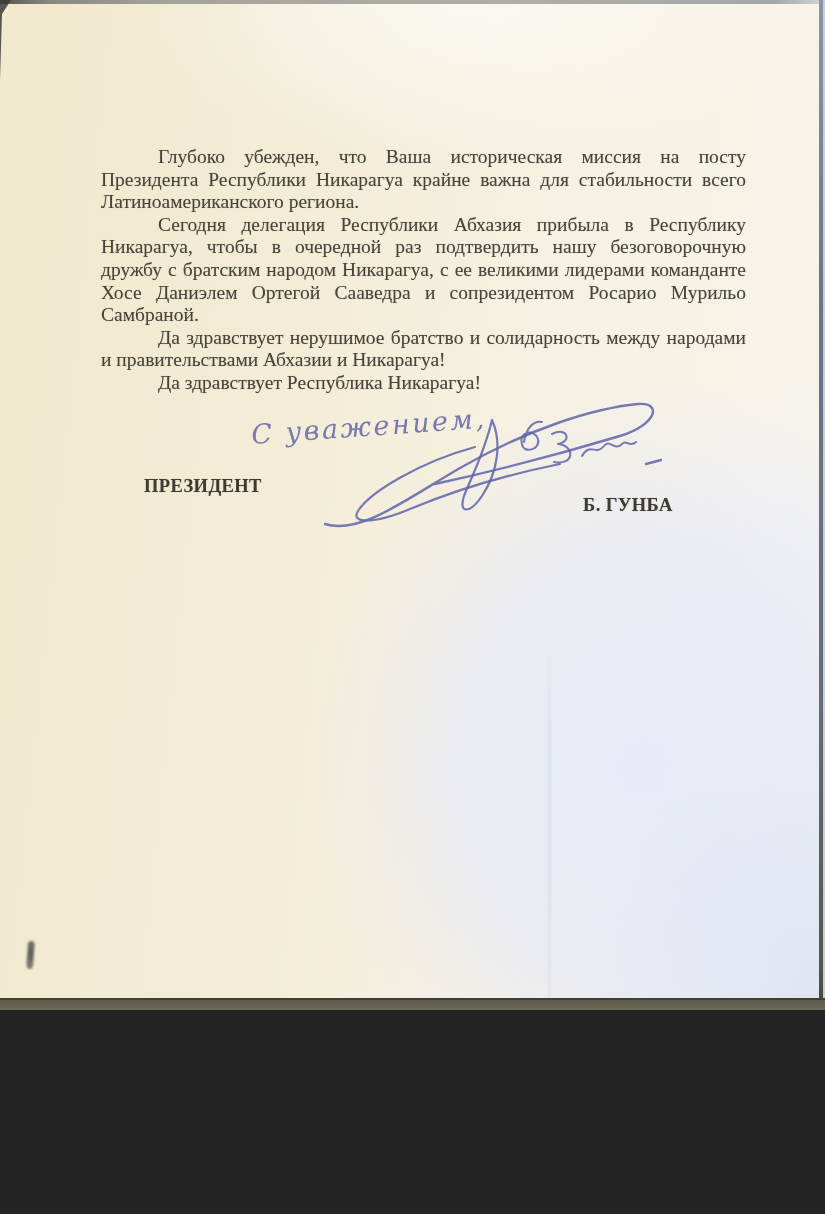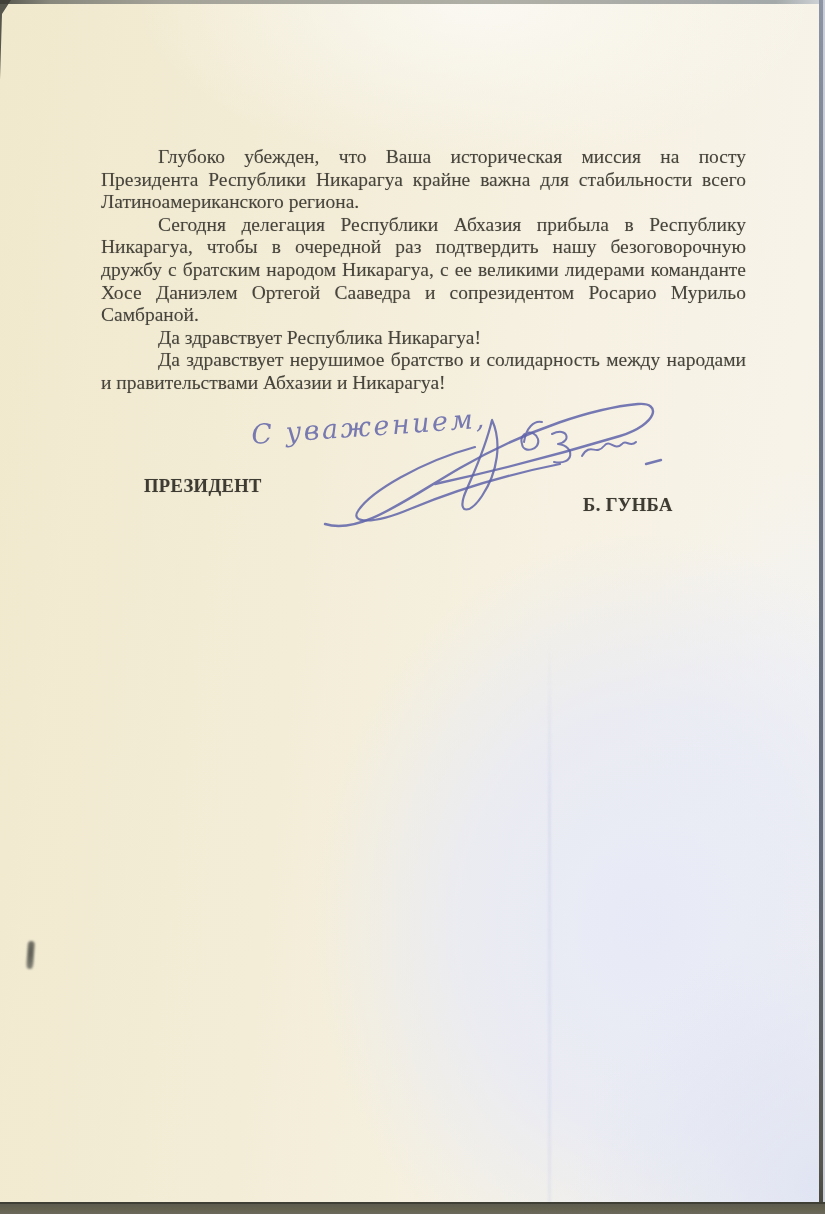--- a/index.html
+++ b/index.html
@@ -1,19 +1,19 @@
 <!DOCTYPE html>
 <html><head>
 <meta charset="utf-8">
 <style>
   html, body { margin: 0; padding: 0; background: #242424; }
   .photo {
     position: relative;
     width: 825px;
-    height: 1214px;
+    height: 1010px;
     overflow: hidden;
     font-family: "Liberation Serif", "DejaVu Serif", serif;
     background:
       radial-gradient(ellipse 300px 300px at 100% 98%, rgba(223,228,244,0.95), rgba(223,228,244,0) 85%),
       radial-gradient(ellipse 330px 390px at 78% 76%, rgba(231,234,247,0.98) 0%, rgba(231,234,247,0.75) 55%, rgba(231,234,247,0) 100%),
       radial-gradient(ellipse 210px 270px at 99% 58%, rgba(240,242,249,0.65), rgba(240,242,249,0) 90%),
       radial-gradient(ellipse 430px 210px at 58% 0%, rgba(251,250,246,0.85), rgba(251,250,246,0) 80%),
       linear-gradient(96deg, #f1e9cd 0%, #f3edd8 38%, #f6f1e2 64%, #f7f3e9 88%, #f5f2ea 100%);
   }
   
@@ -93,22 +93,22 @@
   .pen { fill: none; stroke: #5e63a9; stroke-linecap: round; stroke-linejoin: round; opacity: 0.85; }
 </style>
 </head>
 <body>
 
 <div class="photo">
 
   <div class="letter-body">
     <p>Глубоко убежден, что Ваша историческая миссия на посту Президента Республики Никарагуа крайне важна для стабильности всего Латиноамериканского региона.</p>
     <p>Сегодня делегация Республики Абхазия прибыла в Республику Никарагуа, чтобы в очередной раз подтвердить нашу безоговорочную дружбу с братским народом Никарагуа, с ее великими лидерами команданте Хосе Даниэлем Ортегой Сааведра и сопрезидентом Росарио Мурильо Самбраной.</p>
+    <p>Да здравствует нерушимое братство и солидарность между народами и правительствами Абхазии и Никарагуа!</p>
     <p>Да здравствует Республика Никарагуа!</p>
-    <p>Да здравствует нерушимое братство и солидарность между народами и правительствами Абхазии и Никарагуа!</p>
   </div>
 
   <svg class="signature-svg" width="460" height="150" viewBox="0 0 460 150">
     <text class="hand-closing" x="22" y="52" transform="rotate(-4 22 52)">С уважением,</text>
     <g>
       <path class="pen" stroke-width="2.4" d="M 95 132 C 130 143, 175 108, 230 76 C 300 36, 365 16, 408 12 C 432 10, 428 32, 390 44 C 330 62, 260 80, 205 92"></path>
       <path class="pen" stroke-width="2.2" d="M 245 55 C 190 70, 140 100, 128 119 C 120 131, 142 133, 180 117 C 235 94, 290 80, 330 72"></path>
       <path class="pen" stroke-width="2.2" d="M 262 28 C 272 50, 268 80, 252 104 C 240 122, 228 122, 234 104 C 240 88, 254 62, 262 28"></path>
       <path class="pen" stroke-width="2" d="M 294 50 C 296 36, 304 28, 312 30 M 292 52 C 288 40, 304 36, 308 47 C 311 58, 293 62, 292 52"></path>
       <path class="pen" stroke-width="2" d="M 322 42 C 338 34, 342 50, 328 52 C 346 54, 344 74, 324 70"></path>

